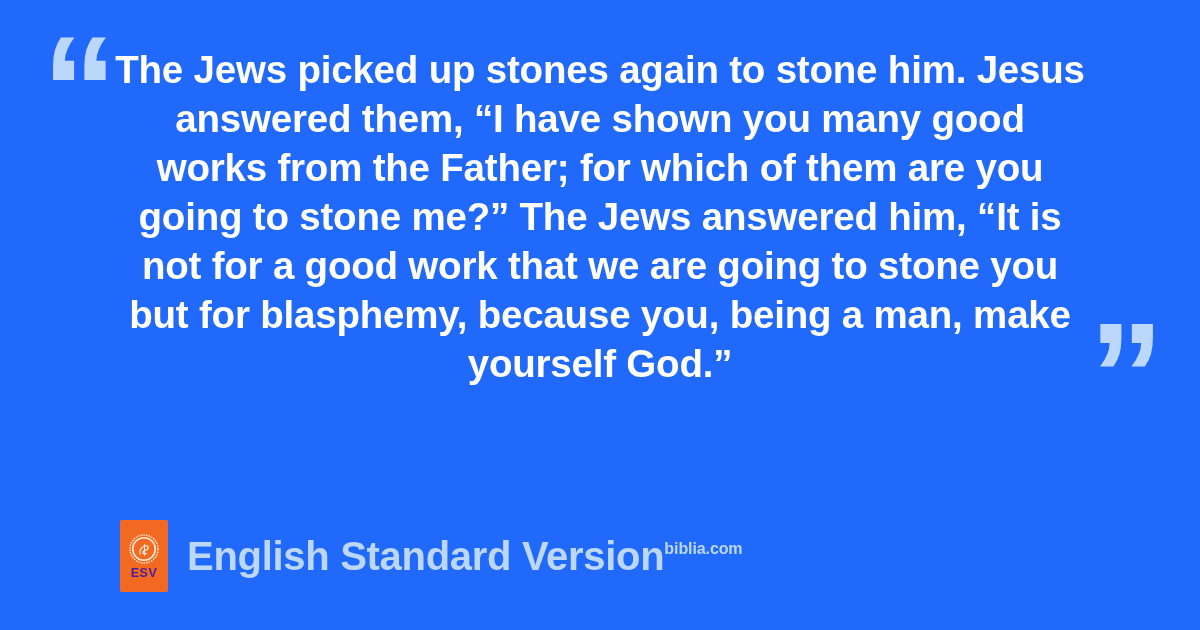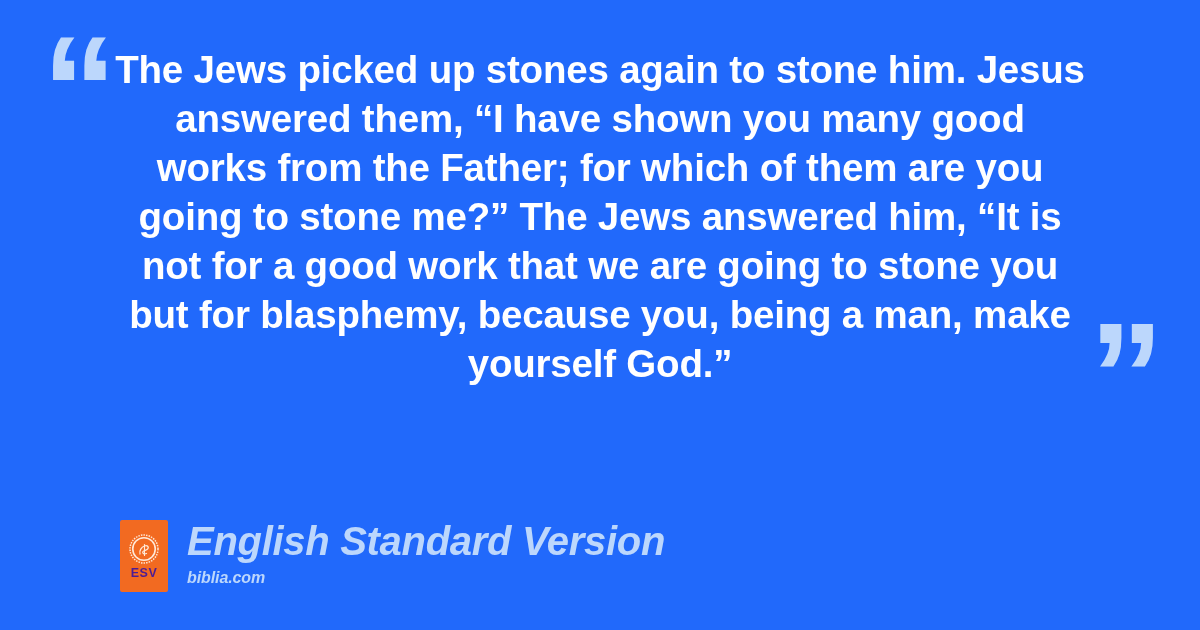--- a/index.html
+++ b/index.html
@@ -91,23 +91,22 @@
   #esv-abbr {
     color: #4c1d95;
     font-family: Liberation Sans, sans-serif;
     font-weight: 700;
     font-size: 12.5px;
     letter-spacing: 0.5px;
     line-height: 1;
   }
   #footer-text {
     display: flex;
-    flex-direction: column;
+    flex-direction: row;
     justify-content: center;
-    font-style: italic;
   }
   #version-name {
     color: #bcd7fc;
     font-family: "Liberation Sans", sans-serif;
     font-weight: 700;
     font-size: 40px;
     line-height: 44px;
     letter-spacing: -0.3px;
   }
   #site-url {

